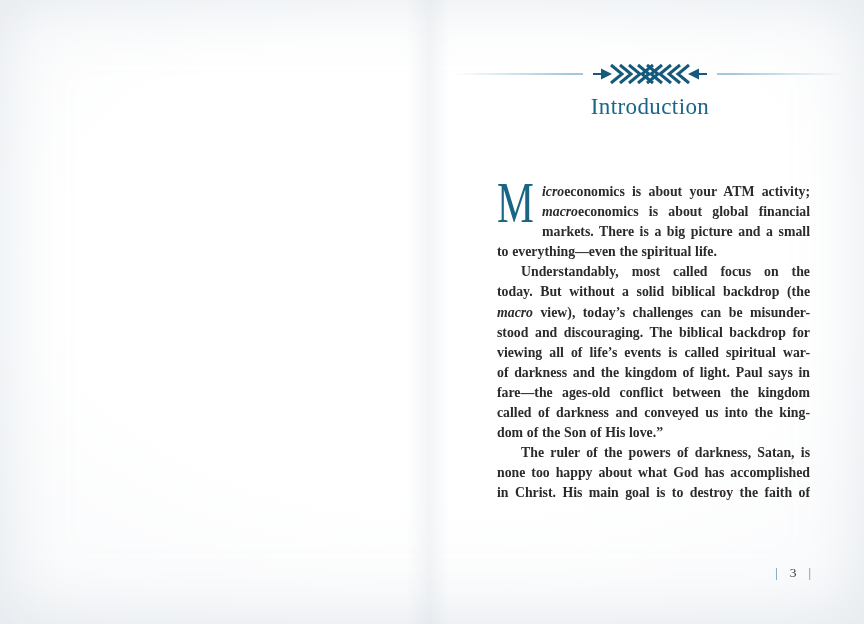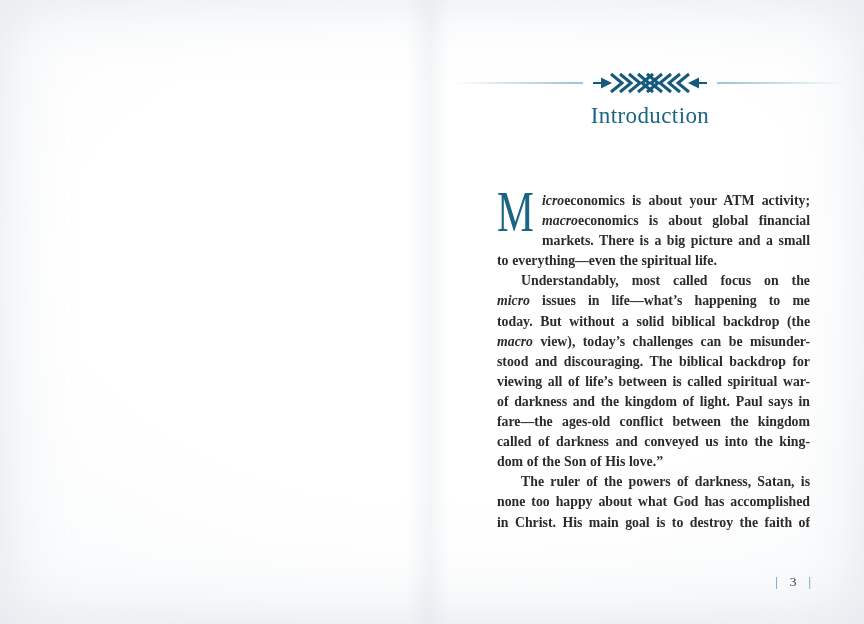--- a/index.html
+++ b/index.html
@@ -19,21 +19,21 @@
     box-shadow: inset 0 0 70px rgba(172,184,198,0.30);
     font-family:"Liberation Serif", serif;
     color:var(--body-text);
   }
   .spine{
     position:absolute;left:47%;top:0;width:6%;height:100%;
     background:linear-gradient(to right, rgba(201,209,218,0) 0%, rgba(201,209,218,0.22) 45%, rgba(255,255,255,0) 85%);
     pointer-events:none;
   }
   .page-left{position:absolute;left:0;top:0;width:432px;height:624px;}
-  .page-right{position:absolute;left:432px;top:9px;width:432px;height:468px;}
+  .page-right{position:absolute;left:432px;top:0;width:432px;height:468px;}
 
   
   .ornament-row{
     position:absolute;left:23px;top:62px;width:390px;height:24px;
     display:flex;align-items:center;
   }
   .rule{flex:1;height:2px;}
   .rule-left{background:linear-gradient(to left, var(--rule) 10%, rgba(163,198,218,0) 100%);}
   .rule-right{background:linear-gradient(to right, var(--rule) 10%, rgba(163,198,218,0) 100%);}
   .fletch-svg{margin:0 9px;color:var(--ornament);display:block;}
@@ -112,25 +112,24 @@
     <div class="text-block">
         <div class="para">
           <span class="dropcap">M</span>
           <div class="tline just"><i>icro</i>economics is about your ATM activity;</div>
           <div class="tline just"><i>macro</i>economics is about global financial</div>
           <div class="tline just">markets. There is a big picture and a small picture</div>
           <div class="tline">to everything—even the spiritual life.</div>
         </div>
         <div class="para">
           <div class="tline just indent">Understandably, most called focus on the</div>
-          <div class="tline just"><i>micro</i> issues in life—what’s happening to me</div>
           <div class="tline just">today. But without a solid biblical backdrop (the</div>
           <div class="tline just"><i>macro</i> view), today’s challenges can be misunder-</div>
           <div class="tline just">stood and discouraging. The biblical backdrop for</div>
-          <div class="tline just">viewing all of life’s between is called spiritual war-</div>
+          <div class="tline just">viewing all of life’s events is called spiritual war-</div>
           <div class="tline just">of darkness and the kingdom of light. Paul says in</div>
           <div class="tline just">fare—the ages-old conflict between the kingdom</div>
           <div class="tline just">called of darkness and conveyed us into the king-</div>
           <div class="tline">dom of the Son of His love.”</div>
         </div>
         <div class="para">
           <div class="tline just indent">The ruler of the powers of darkness, Satan, is</div>
           <div class="tline just">none too happy about what God has accomplished</div>
           <div class="tline just">in Christ. His main goal is to destroy the faith of</div>
         </div>

